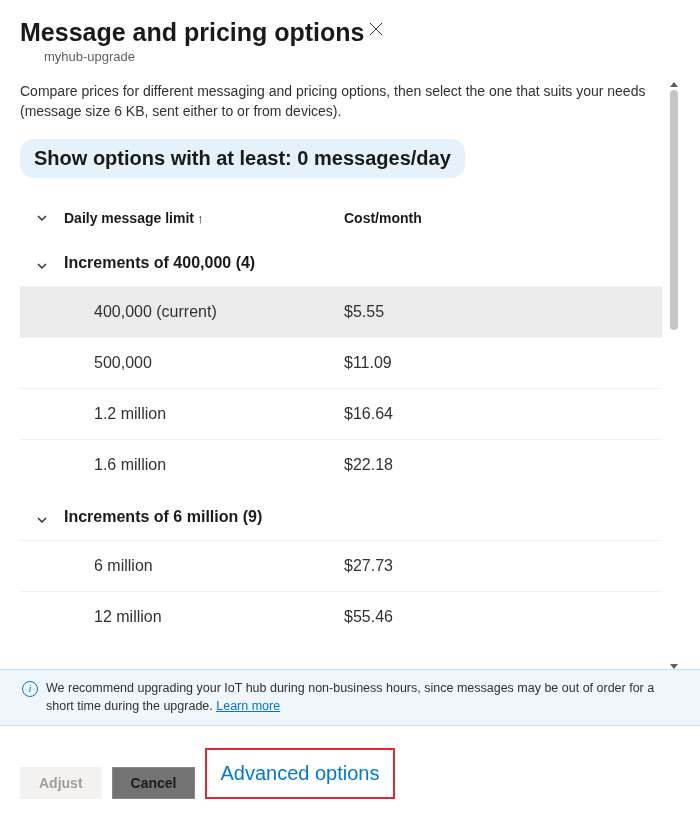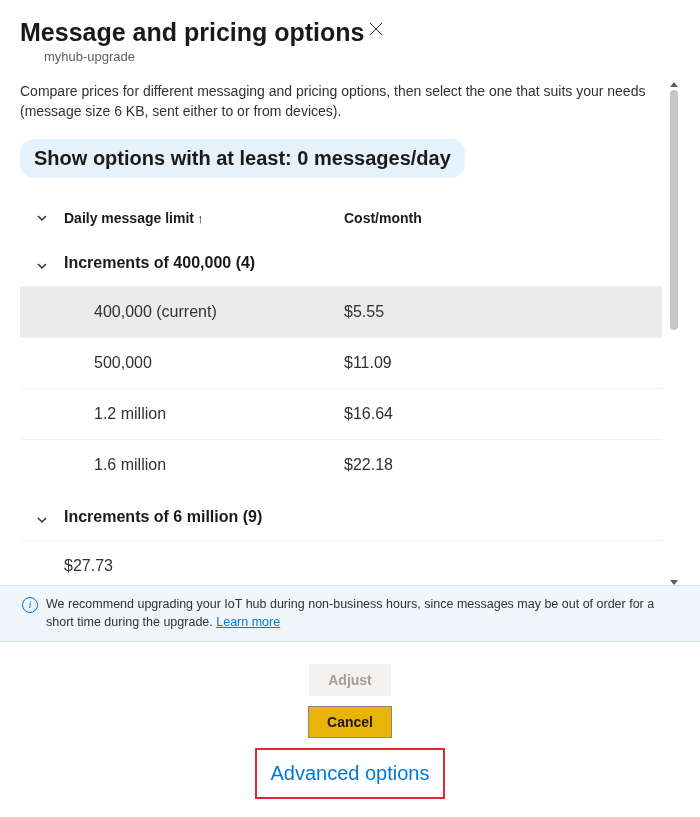--- a/index.html
+++ b/index.html
@@ -156,39 +156,38 @@
       font-size: 11px;
       font-style: italic;
       font-family: Georgia, serif;
       margin-top: 1px;
     }
     .link { color: #0078d4; text-decoration: underline; cursor: pointer; }
     .footer {
       display: flex;
       gap: 10px;
       padding: 22px 0 18px 0;
-      align-items: center;
-      flex-direction: column;
+      align-items: flex-end;
     }
     .btn {
       font-size: 14px;
       font-weight: 600;
       padding: 7px 18px;
       border: 1px solid transparent;
       cursor: pointer;
       background: none;
       font-family: inherit;
     }
     .btn-disabled {
       background: #f3f2f1;
       color: #a19f9d;
       cursor: default;
     }
     .btn-secondary {
-      background: #eab308;
+      background: #737373;
       border: 1px solid #8a8886;
       color: #1b1a19;
     }
     .btn-link {
       color: #0078d4;
       font-weight: 400;
       font-size: 20px;
       padding: 7px 10px;
     }
     .highlight-box {
@@ -264,20 +263,21 @@
         <div class="chev-col">
           <svg class="chevron" viewBox="0 0 12 12">
               <polyline points="2,4 6,8 10,4"></polyline>
             </svg>
         </div>
         <div class="limit-col">Increments of 6 million (9)</div>
         <div class="cost-col"></div>
       </div>
       <div class="data-row">
         <div class="chev-col"></div>
+        <div class="limit-col" style="padding-left:30px">6 million</div>
         <div class="cost-col">$27.73</div>
       </div>
       <div class="data-row">
         <div class="chev-col"></div>
         <div class="limit-col" style="padding-left:30px">12 million</div>
         <div class="cost-col">$55.46</div>
       </div>
     </div>
 
     <div class="scrollbar">

